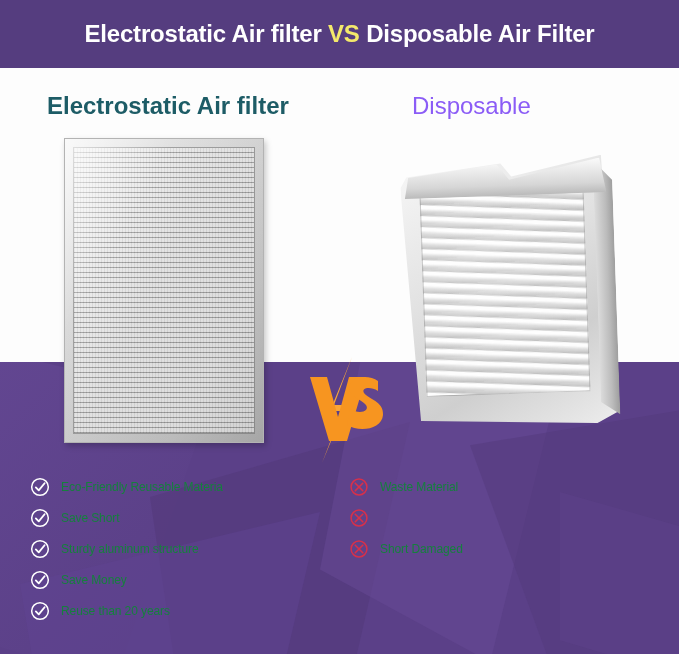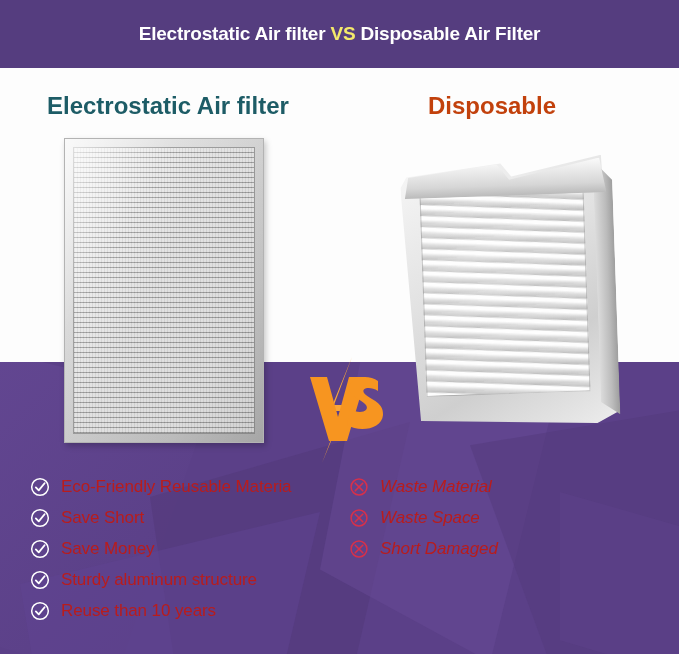--- a/index.html
+++ b/index.html
@@ -26,21 +26,21 @@
     top: 0;
     width: 679px;
     height: 68px;
     background: #553d7f;
     display: flex;
     align-items: center;
     justify-content: center;
   }
   .banner-title {
     color: #ffffff;
-    font-size: 19px;
+    font-size: 24px;
     font-weight: bold;
     letter-spacing: -0.2px;
     white-space: nowrap;
     text-align: center;
   }
   .banner-title .vs-word {
     color: #f4e96b;
     font-weight: bold;
   }
 
@@ -60,24 +60,24 @@
     font-size: 24px;
     font-weight: bold;
     white-space: nowrap;
   }
   .subtitle-left {
     left: 47px;
     top: 92px;
     color: #1d5c66;
   }
   .subtitle-right {
-    left: 428px;
+    left: 412px;
     top: 92px;
-    color: #c2410c;
-    font-weight: bold;
+    color: #8b5cf6;
+    font-weight: normal;
   }
 
   
   .purple-stage {
     position: absolute;
     left: 0;
     top: 362px;
     width: 679px;
     height: 292px;
     background: #5b4088;
@@ -240,38 +240,37 @@
   }
   .list-left {
     left: 30px;
     top: 472px;
     width: 315px;
   }
   .list-right {
     left: 349px;
     top: 472px;
     width: 320px;
-    font-style: italic;
   }
   .list-item {
     display: flex;
     align-items: center;
     height: 30px;
     margin-bottom: 1px;
   }
   .list-item .ico {
     flex: 0 0 auto;
     width: 20px;
     height: 20px;
     margin-right: 11px;
     display: block;
   }
   .list-item .txt {
-    color: #b91c1c;
-    font-size: 17px;
+    color: #15803d;
+    font-size: 12px;
     white-space: nowrap;
     letter-spacing: -0.1px;
   }
 </style>
 </head>
 <body>
 
 <div id="poster">
 
   <div class="banner">
@@ -333,37 +332,37 @@
         <polyline points="7,12.5 10.5,16 17.5,7.5" fill="none" stroke="#ffffff" stroke-width="2.2" stroke-linecap="round" stroke-linejoin="round"></polyline>
       </svg>
       <span class="txt">Save Short</span>
     </div>
 
     <div class="list-item">
       <svg class="ico" viewBox="0 0 24 24">
         <circle cx="12" cy="12" r="10" fill="none" stroke="#ffffff" stroke-width="1.8"></circle>
         <polyline points="7,12.5 10.5,16 17.5,7.5" fill="none" stroke="#ffffff" stroke-width="2.2" stroke-linecap="round" stroke-linejoin="round"></polyline>
       </svg>
+      <span class="txt">Sturdy aluminum structure</span>
+    </div>
+
+    <div class="list-item">
+      <svg class="ico" viewBox="0 0 24 24">
+        <circle cx="12" cy="12" r="10" fill="none" stroke="#ffffff" stroke-width="1.8"></circle>
+        <polyline points="7,12.5 10.5,16 17.5,7.5" fill="none" stroke="#ffffff" stroke-width="2.2" stroke-linecap="round" stroke-linejoin="round"></polyline>
+      </svg>
       <span class="txt">Save Money</span>
     </div>
 
     <div class="list-item">
       <svg class="ico" viewBox="0 0 24 24">
         <circle cx="12" cy="12" r="10" fill="none" stroke="#ffffff" stroke-width="1.8"></circle>
         <polyline points="7,12.5 10.5,16 17.5,7.5" fill="none" stroke="#ffffff" stroke-width="2.2" stroke-linecap="round" stroke-linejoin="round"></polyline>
       </svg>
-      <span class="txt">Sturdy aluminum structure</span>
-    </div>
-
-    <div class="list-item">
-      <svg class="ico" viewBox="0 0 24 24">
-        <circle cx="12" cy="12" r="10" fill="none" stroke="#ffffff" stroke-width="1.8"></circle>
-        <polyline points="7,12.5 10.5,16 17.5,7.5" fill="none" stroke="#ffffff" stroke-width="2.2" stroke-linecap="round" stroke-linejoin="round"></polyline>
-      </svg>
-      <span class="txt">Reuse than 10 years</span>
+      <span class="txt">Reuse than 20 years</span>
     </div>
 
   </div>
 
   <div class="list list-right">
 
     <div class="list-item">
       <svg class="ico" viewBox="0 0 24 24">
         <circle cx="12" cy="12" r="9.5" fill="none" stroke="#d8304a" stroke-width="1.8"></circle>
         <line x1="7.5" y1="7.5" x2="16.5" y2="16.5" stroke="#d8304a" stroke-width="2" stroke-linecap="round"></line>
@@ -371,21 +370,20 @@
       </svg>
       <span class="txt">Waste Material</span>
     </div>
 
     <div class="list-item">
       <svg class="ico" viewBox="0 0 24 24">
         <circle cx="12" cy="12" r="9.5" fill="none" stroke="#d8304a" stroke-width="1.8"></circle>
         <line x1="7.5" y1="7.5" x2="16.5" y2="16.5" stroke="#d8304a" stroke-width="2" stroke-linecap="round"></line>
         <line x1="16.5" y1="7.5" x2="7.5" y2="16.5" stroke="#d8304a" stroke-width="2" stroke-linecap="round"></line>
       </svg>
-      <span class="txt">Waste Space</span>
     </div>
 
 
 
     <div class="list-item">
       <svg class="ico" viewBox="0 0 24 24">
         <circle cx="12" cy="12" r="9.5" fill="none" stroke="#d8304a" stroke-width="1.8"></circle>
         <line x1="7.5" y1="7.5" x2="16.5" y2="16.5" stroke="#d8304a" stroke-width="2" stroke-linecap="round"></line>
         <line x1="16.5" y1="7.5" x2="7.5" y2="16.5" stroke="#d8304a" stroke-width="2" stroke-linecap="round"></line>
       </svg>

